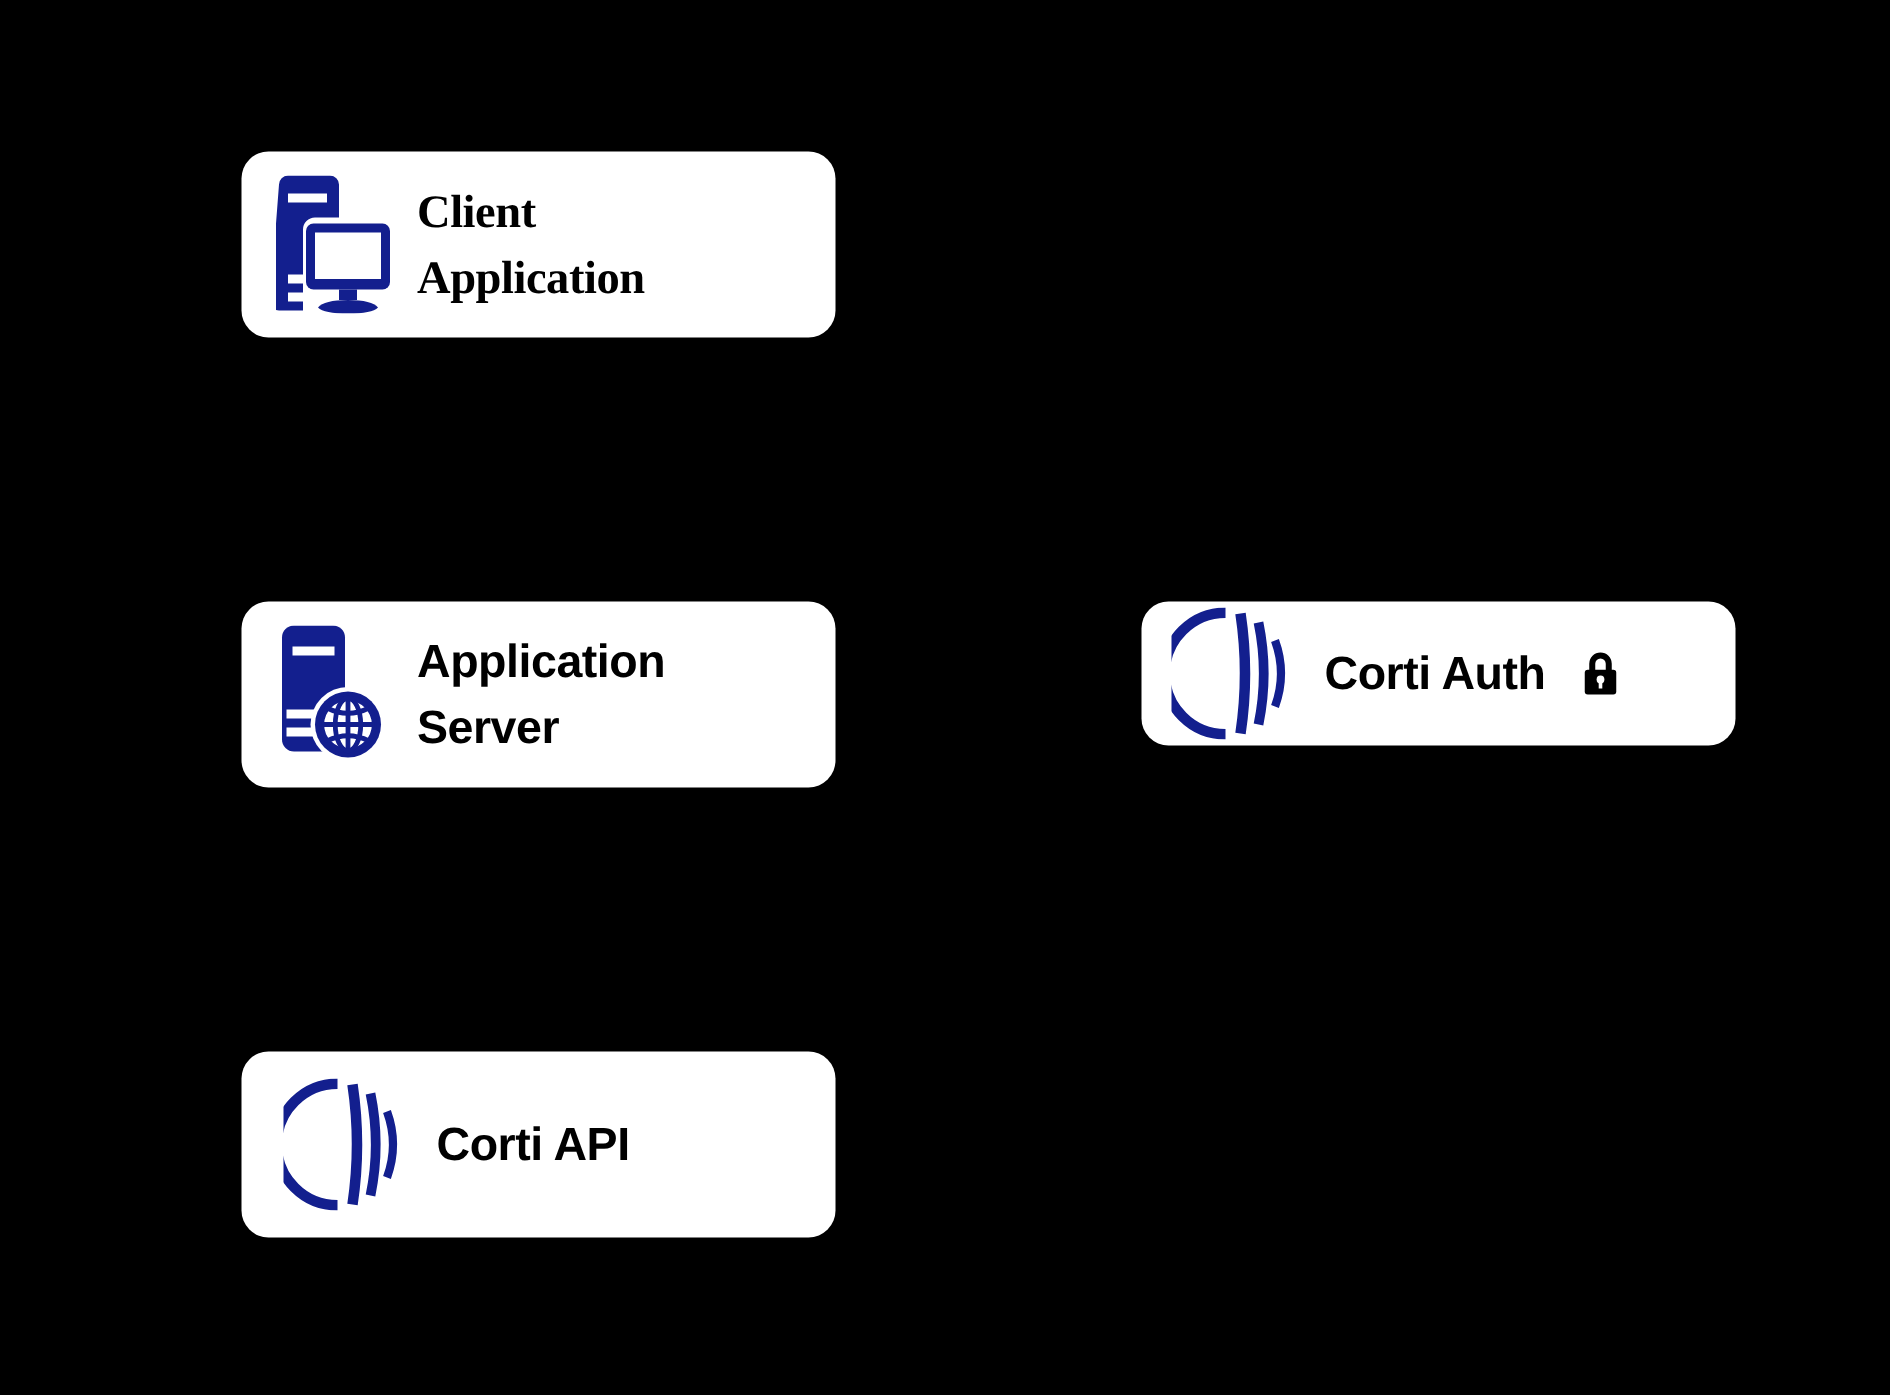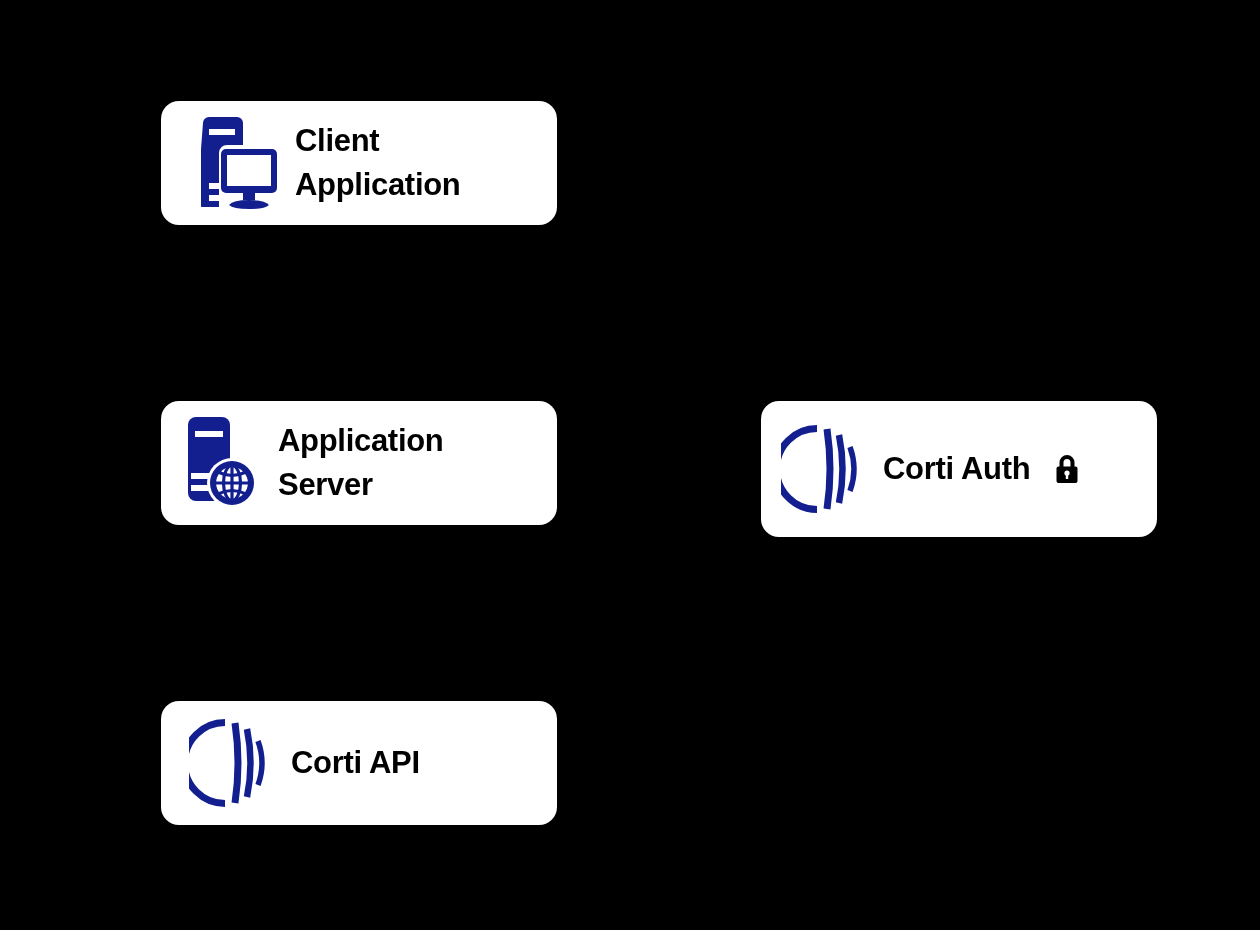--- a/index.html
+++ b/index.html
@@ -30,21 +30,22 @@
   .node-label {
     font-weight:bold;
     color:#000000;
     letter-spacing:-0.3px;
     line-height:1.42;
     white-space:pre-line;
   }
   
   #node-client {
     left:161px; top:101px; width:396px; height:124px;
-    padding-left:40px;
+    padding-left:23px;
+    font-family:Liberation Serif, serif;
   }
   #node-client .node-icon { width:78px; height:92px; }
   #node-client .node-label { font-size:31px; margin-left:16px; }
 
   
   #node-appserver {
     left:161px; top:401px; width:396px; height:124px;
     padding-left:25px;
   }
   #node-appserver .node-icon { width:72px; height:92px; }
@@ -53,21 +54,21 @@
   
   #node-cortiapi {
     left:161px; top:701px; width:396px; height:124px;
     padding-left:28px;
   }
   #node-cortiapi .node-icon { width:84px; height:88px; }
   #node-cortiapi .node-label { font-size:31px; margin-left:18px; }
 
   
   #node-cortiauth {
-    left:761px; top:401px; width:396px; height:136px;
+    left:761px; top:401px; width:396px; height:96px;
     padding-left:20px;
   }
   #node-cortiauth .node-icon { width:84px; height:88px; }
   #node-cortiauth .node-label { font-size:31px; margin-left:18px; }
   #node-cortiauth .lock-icon {
     margin-left:24px;
     width:26px; height:30px;
     display:flex; align-items:center; justify-content:center;
   }
   .auth-row { display:flex; align-items:center; }

